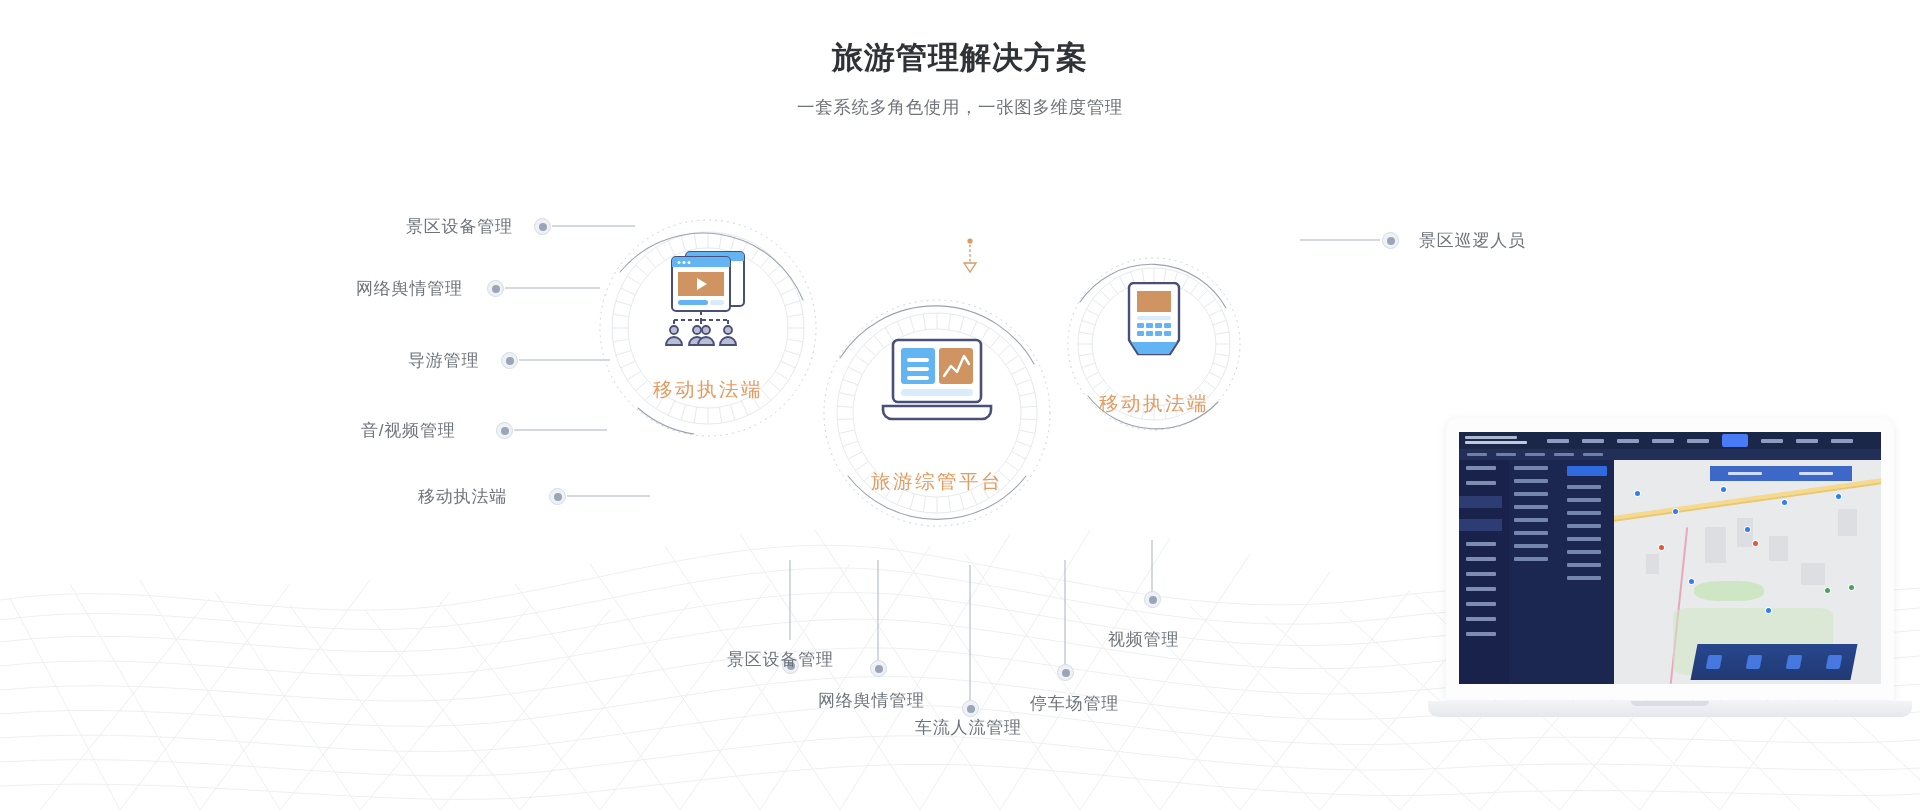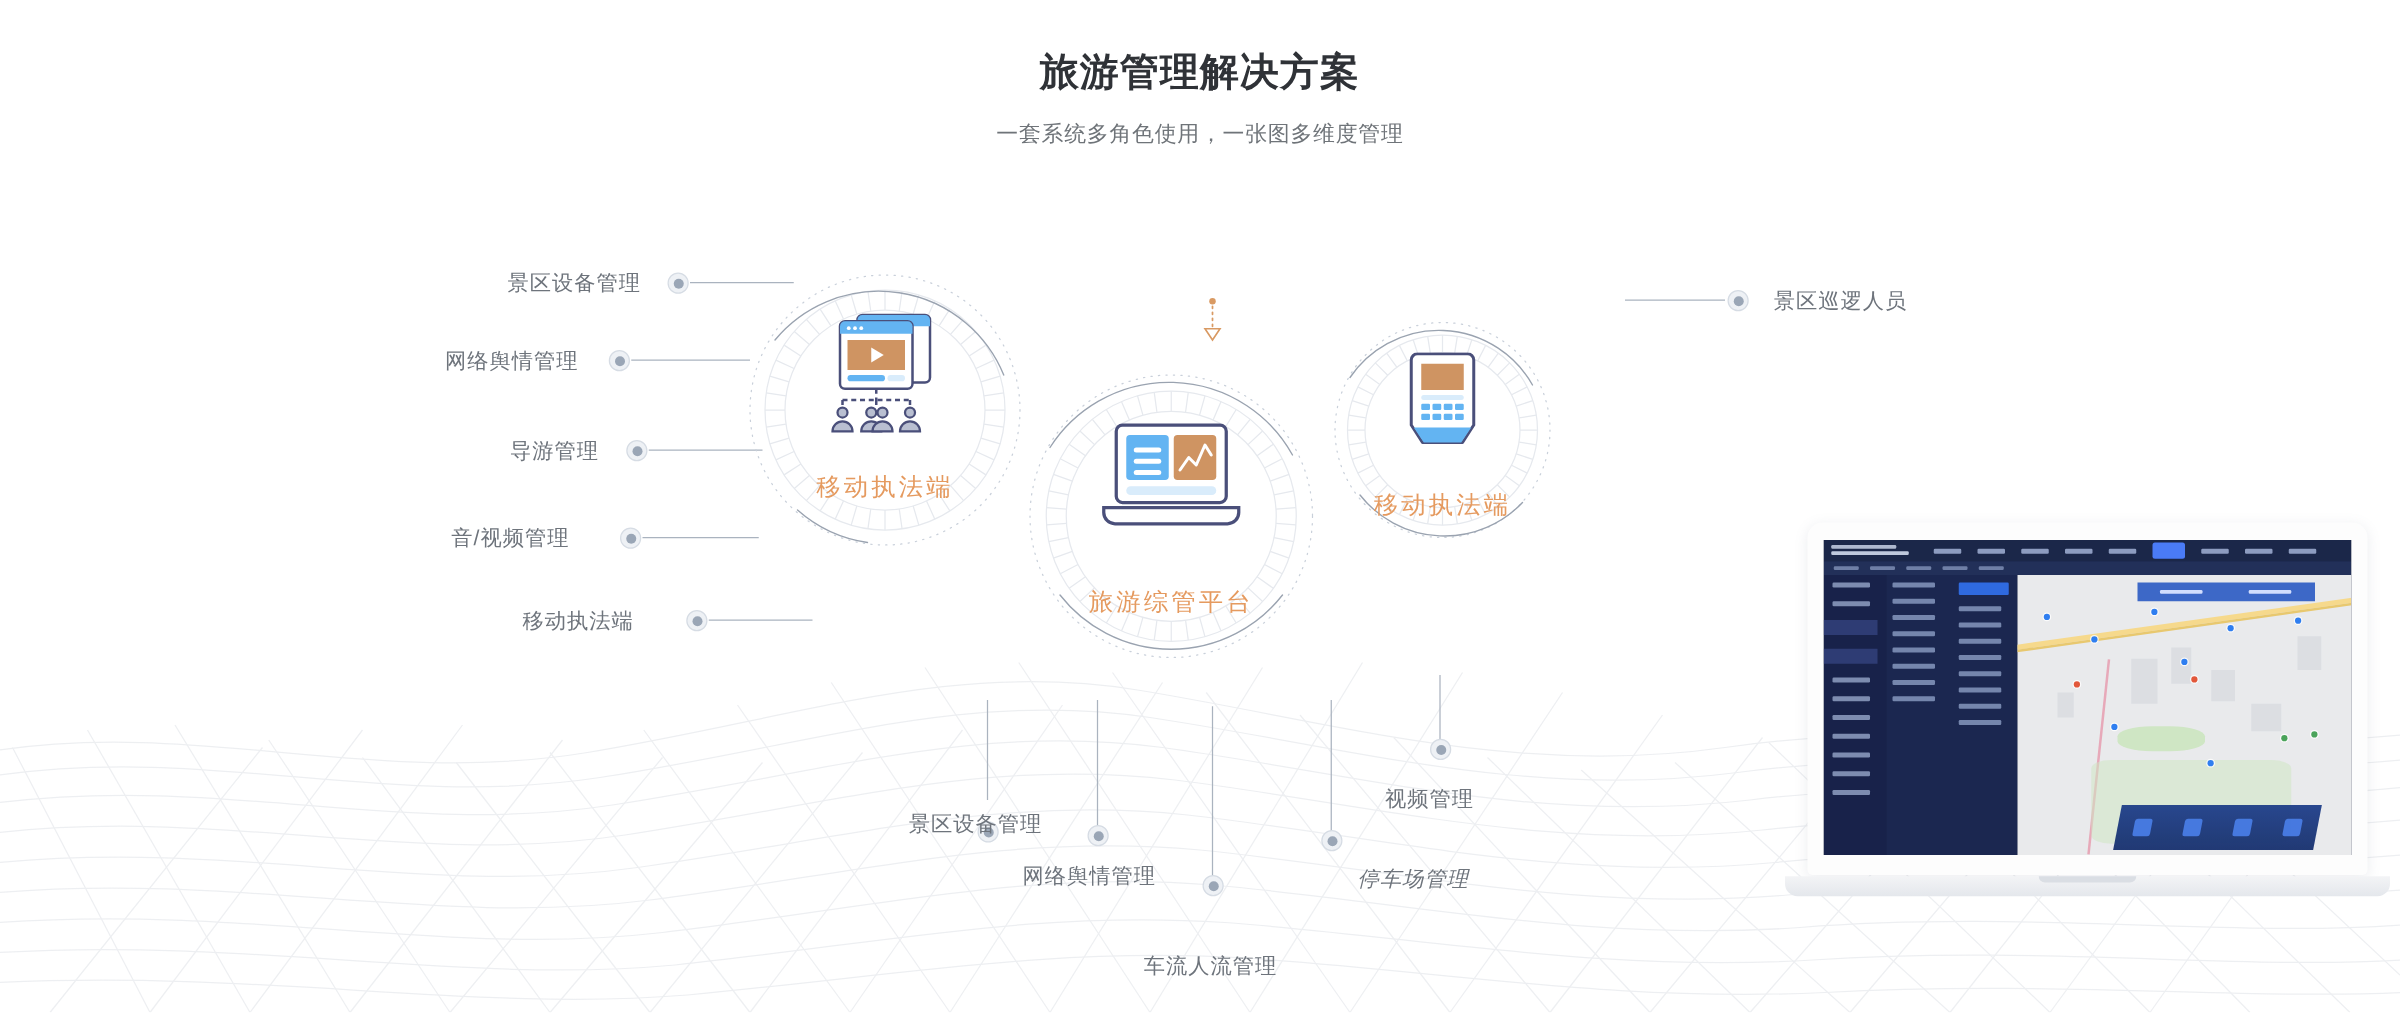--- a/index.html
+++ b/index.html
@@ -252,24 +252,24 @@
   <div class="dot" style="left:1382px;top:232px;"></div>
   <div class="node-label" style="left:1419px;top:229px;">景区巡逻人员</div>
 
   <div class="dot" style="left:782px;top:657px;"></div>
   <div class="node-label" style="left:727px;top:648px;">景区设备管理</div>
 
   <div class="dot" style="left:870px;top:660px;"></div>
   <div class="node-label" style="left:818px;top:689px;">网络舆情管理</div>
 
   <div class="dot" style="left:962px;top:700px;"></div>
-  <div class="node-label" style="left:915px;top:761px;">车流人流管理</div>
+  <div class="node-label" style="left:915px;top:716px;">车流人流管理</div>
 
   <div class="dot" style="left:1057px;top:664px;"></div>
-  <div class="node-label" style="left:1086px;top:692px;font-style:italic;">停车场管理</div>
+  <div class="node-label" style="left:1030px;top:692px;">停车场管理</div>
 
   <div class="dot" style="left:1144px;top:591px;"></div>
   <div class="node-label" style="left:1108px;top:628px;">视频管理</div>
 
   <div class="ring ring-left">
     <svg viewBox="0 0 220 220" style="position:absolute;inset:0;">
       <circle cx="110" cy="110" r="108" fill="none" stroke="#c9d0da" stroke-width="1" stroke-dasharray="1 5" stroke-linecap="round"></circle>
       <circle cx="110" cy="110" r="96" fill="none" stroke="#e6e9ee" stroke-width="1"></circle>
       <circle cx="110" cy="110" r="80" fill="none" stroke="#e6e9ee" stroke-width="1"></circle>
       <g stroke="#e6e9ee" stroke-width="1">

